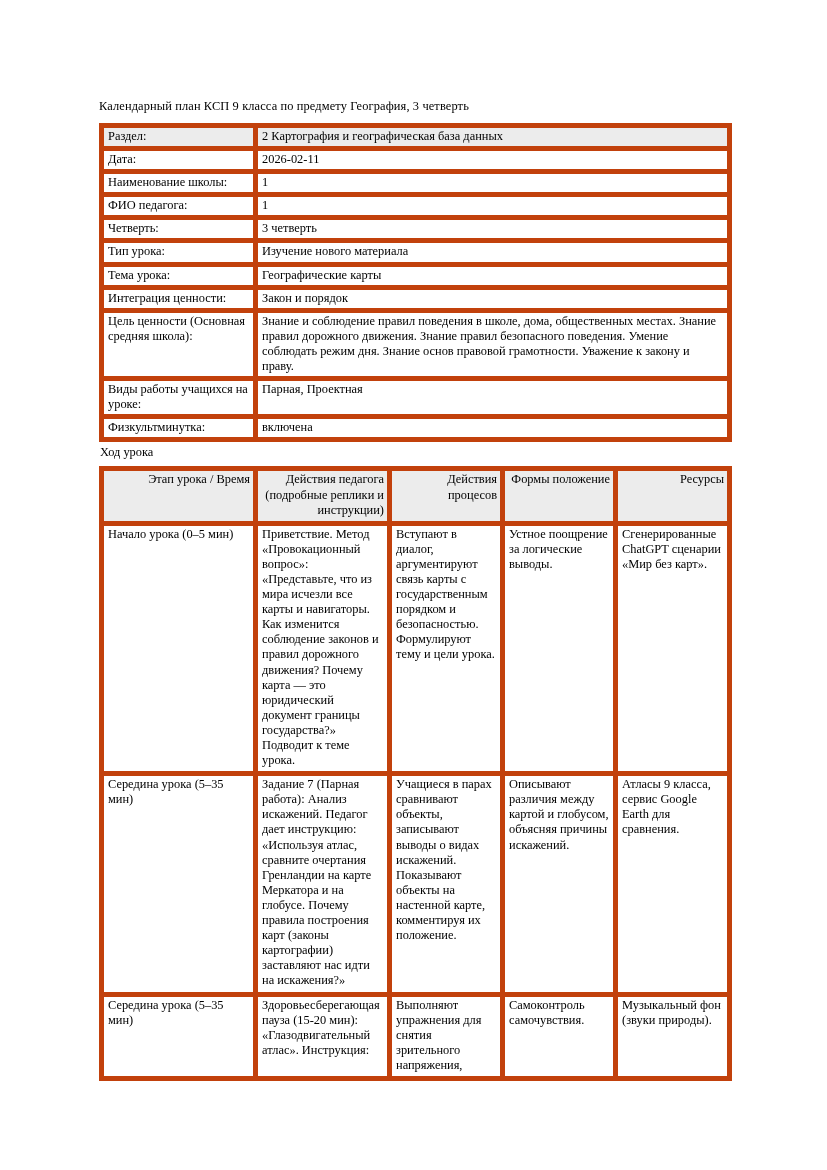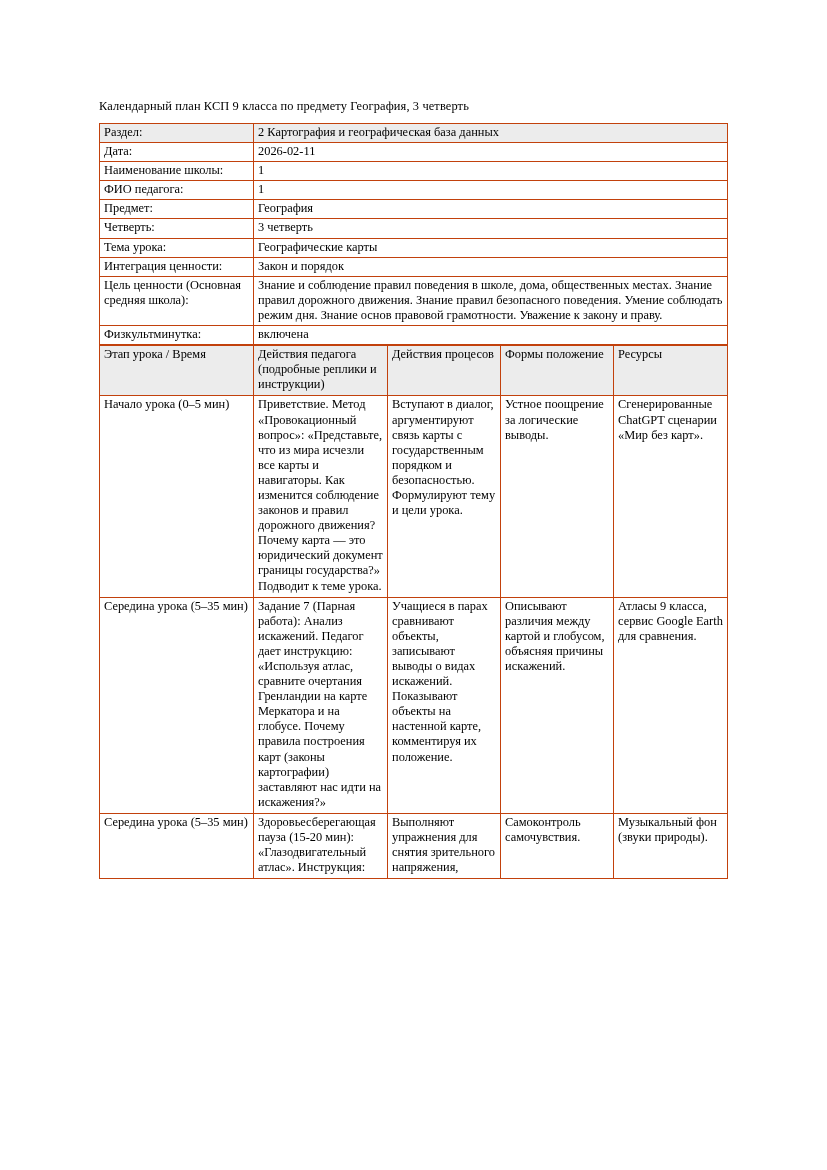--- a/index.html
+++ b/index.html
@@ -33,21 +33,21 @@
   }
   table.doc-table {
     border-collapse: collapse;
     table-layout: fixed;
     width: 628px;
     font-size: 12.4px;
     line-height: 15.1px;
   }
   table.doc-table td,
   table.doc-table th {
-    border: 1px solid #c2410c;
+    border: 5px solid #c2410c;
     padding: 1px 3px 2px 4px;
     vertical-align: top;
     text-align: left;
     font-weight: normal;
     word-wrap: break-word;
     overflow-wrap: break-word;
     hyphens: none;
   }
   
   .info-table col.c-label { width: 154px; }
@@ -60,21 +60,21 @@
     line-height: 15px;
     margin: 3px 0 6px 1px;
   }
 
   
   .flow-table col.c1 { width: 154px; }
   .flow-table col.c2 { width: 134px; }
   .flow-table col.c3 { width: 113px; }
   .flow-table col.c4 { width: 113px; }
   .flow-table col.c5 { width: 114px; }
-  .flow-table thead td { background: #ececec; }
+  .flow-table thead td { background: #ececec; text-align: right; }
   .flow-table thead td { padding-bottom: 3px; }
   .flow-table tbody td { padding-bottom: 3px; }
 </style>
 </head>
 <body>
 
 <div class="page">
 
   <p class="doc-title">Календарный план КСП 9 класса по предмету География, 3 четверть</p>
 
@@ -94,46 +94,51 @@
       </tr>
       <tr>
         <td class="label">Наименование школы:</td>
         <td class="value">1</td>
       </tr>
       <tr>
         <td class="label">ФИО педагога:</td>
         <td class="value">1</td>
       </tr>
       <tr>
-        <td class="label">Предмет:</td>
-        <td class="value">География</td>
+        <td class="label">Четверть:</td>
+        <td class="value">3 четверть</td>
       </tr>
       <tr>
-        <td class="label">Четверть:</td>
-        <td class="value">3 четверть</td>
+        <td class="label">Тип урока:</td>
+        <td class="value">Изучение нового материала</td>
       </tr>
       <tr>
         <td class="label">Тема урока:</td>
         <td class="value">Географические карты</td>
       </tr>
       <tr>
         <td class="label">Интеграция ценности:</td>
         <td class="value">Закон и порядок</td>
       </tr>
       <tr>
         <td class="label">Цель ценности (Основная средняя школа):</td>
         <td class="value">Знание и соблюдение правил поведения в школе, дома, общественных местах. Знание правил дорожного движения. Знание правил безопасного поведения. Умение соблюдать режим дня. Знание основ правовой грамотности. Уважение к закону и праву.</td>
       </tr>
       <tr>
+        <td class="label">Виды работы учащихся на уроке:</td>
+        <td class="value">Парная, Проектная</td>
+      </tr>
+      <tr>
         <td class="label">Физкультминутка:</td>
         <td class="value">включена</td>
       </tr>
     </tbody>
   </table>
 
+  <p class="section-caption">Ход урока</p>
 
   <table class="doc-table flow-table">
     <colgroup>
       <col class="c1">
         <col class="c2">
         <col class="c3">
         <col class="c4">
         <col class="c5">
     </colgroup>
     <thead>

